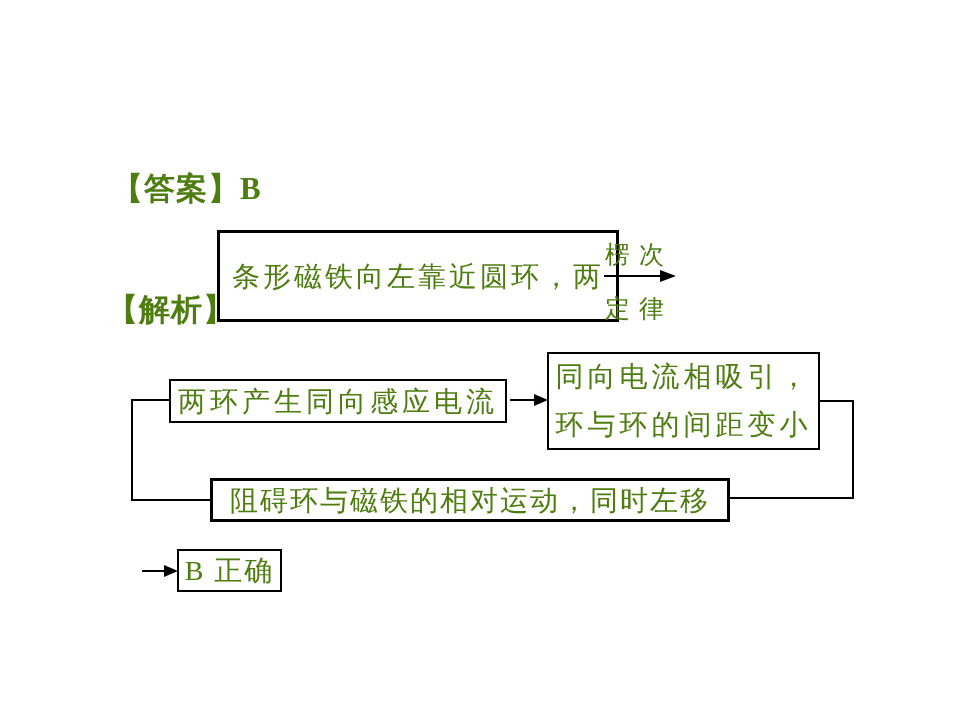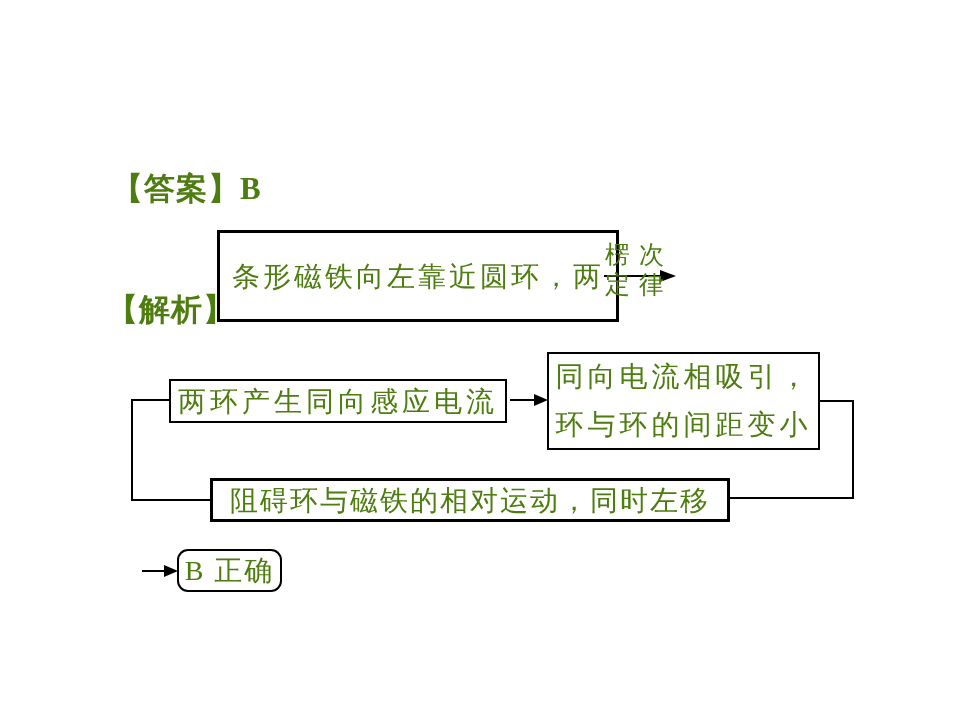--- a/index.html
+++ b/index.html
@@ -72,21 +72,21 @@
 
   <div class="flow-box thick" style="left:217px; top:230px; width:402px; height:92px;">
     <div>条形磁铁向左靠近圆环，两</div>
   </div>
 
   <div class="label" style="left:602px; top:238px; width:74px;text-align:center;">楞次</div>
   <svg class="arrow" style="left:602px; top:268px;" width="74" height="16" viewBox="0 0 74 16">
     <line x1="2" y1="8" x2="60" y2="8" stroke="#000" stroke-width="2"></line>
     <polygon points="58,2 74,8 58,14" fill="#000"></polygon>
   </svg>
-  <div class="label" style="left:602px; top:268px; width:74px;">定律</div>
+  <div class="label" style="left:602px; top:292px; width:74px;">定律</div>
 
   <div class="flow-box" style="left:169px; top:379px; width:338px; height:44px; letter-spacing:4px;">两环产生同向感应电流</div>
 
   <svg class="arrow" style="left:510px; top:392px;" width="38" height="16" viewBox="0 0 38 16">
     <line x1="0" y1="8" x2="26" y2="8" stroke="#000" stroke-width="2"></line>
     <polygon points="24,2 38,8 24,14" fill="#000"></polygon>
   </svg>
 
   <div class="flow-box" style="left:547px; top:352px; width:273px; height:98px; line-height:48px; letter-spacing:4px;">
     <div>同向电流相吸引，</div>
@@ -101,15 +101,15 @@
 
   <div class="hline" style="left:820px; top:400px; width:34px; height:2px;"></div>
   <div class="vline" style="left:852px; top:400px; width:2px; height:99px;"></div>
   <div class="hline" style="left:730px; top:497px; width:124px; height:2px;"></div>
 
   <svg class="arrow" style="left:142px; top:563px;" width="36" height="16" viewBox="0 0 36 16">
     <line x1="0" y1="8" x2="24" y2="8" stroke="#000" stroke-width="2"></line>
     <polygon points="22,2 36,8 22,14" fill="#000"></polygon>
   </svg>
 
-  <div class="flow-box" style="left:177px; top:549px; width:105px; height:43px; letter-spacing:2px;border-radius:11px;">B 正确</div>
+  <div class="flow-box" style="left:177px; top:549px; width:105px; height:43px; letter-spacing:2px;">B 正确</div>
 
 </div>
 
 </body></html>

